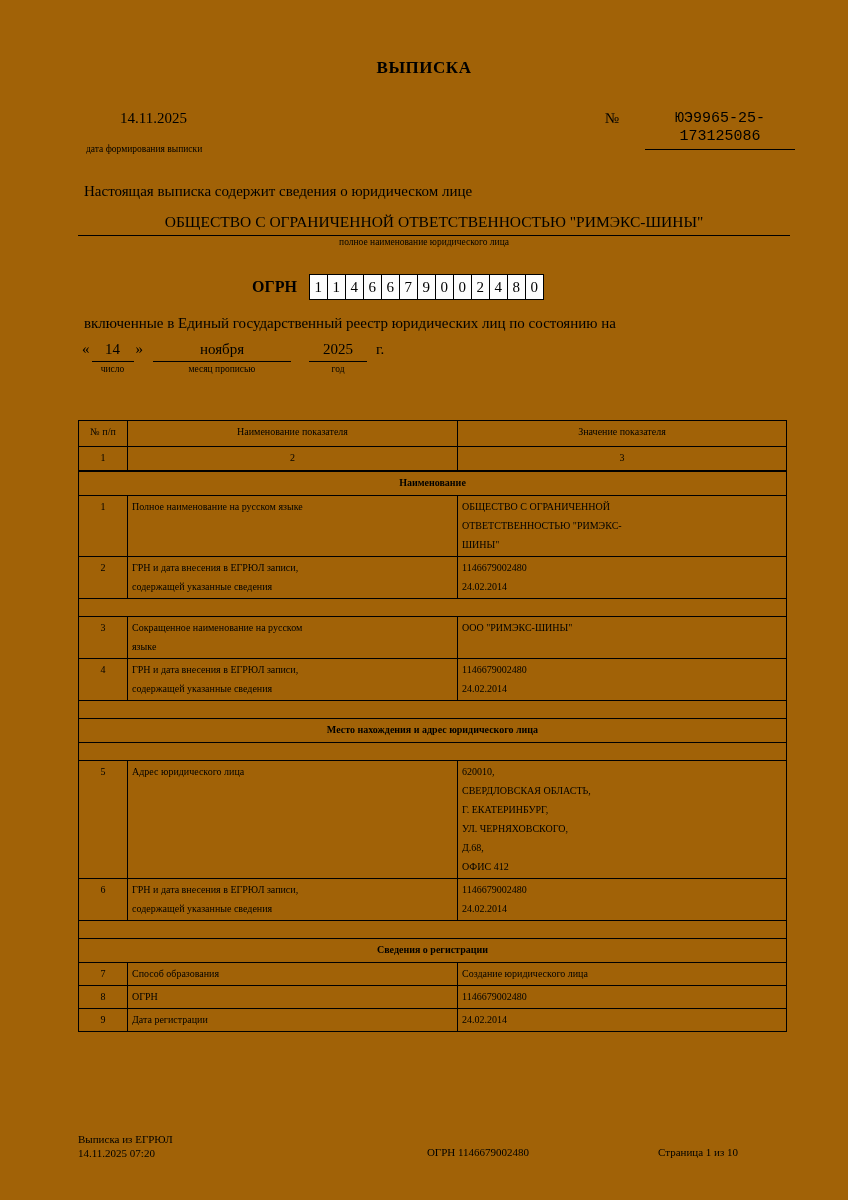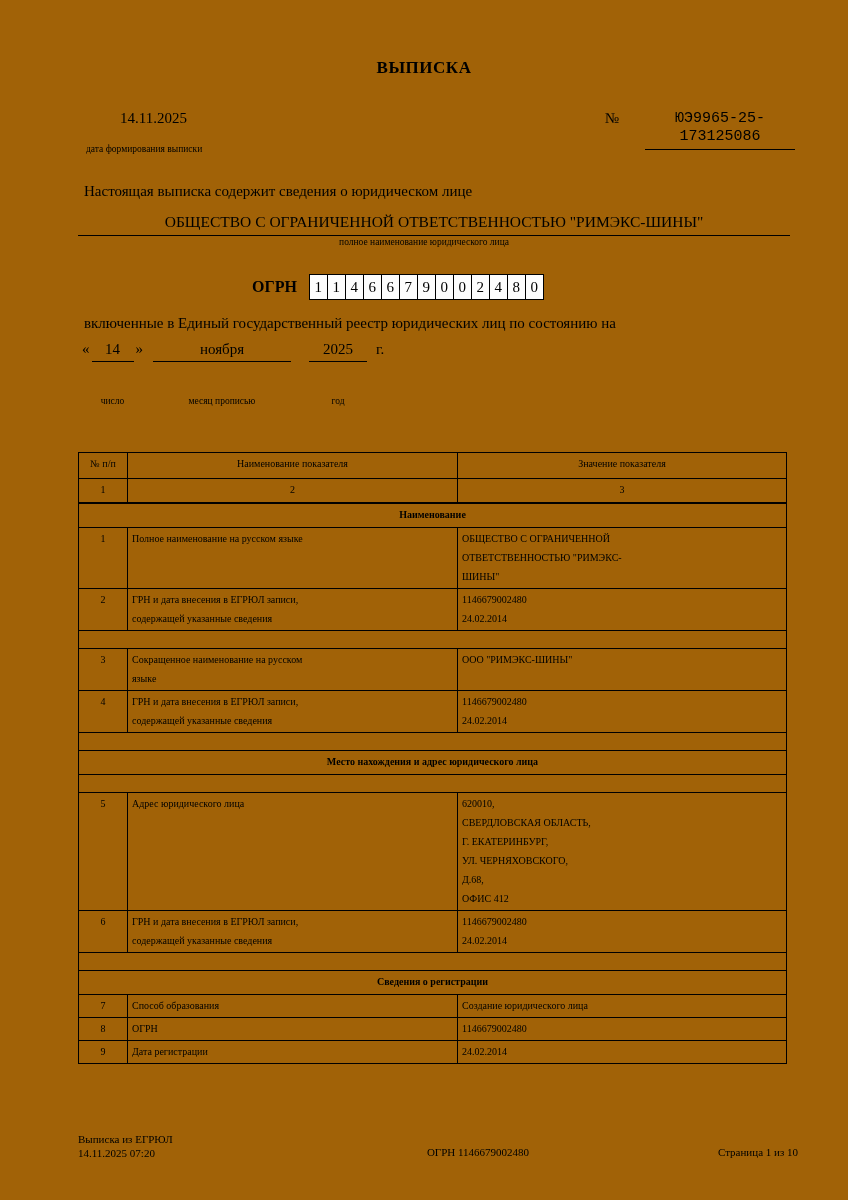--- a/index.html
+++ b/index.html
@@ -81,21 +81,21 @@
     background: #fdfdfd;
   }
   .included-text { margin: 15px 0 0 84px; font-size: 15px; }
   .date-words {
     margin: 9px 0 0 80px;
     display: flex;
     align-items: flex-start;
     font-size: 15px;
   }
   .dw-quote { padding: 0 2px; }
-  .dw-field { display: flex; flex-direction: column; align-items: center; gap: 32px; }
+  .dw-field { display: flex; flex-direction: column; align-items: center; }
   .dw-value {
     width: 100%;
     box-sizing: border-box;
     text-align: center;
     padding-bottom: 3px;
     border-bottom: 1px solid #000;
   }
   .dw-caption { margin-top: 2px; font-size: 9.5px; }
   .dw-day { width: 42px; }
   .dw-month { width: 138px; margin-left: 8px; }
@@ -129,21 +129,21 @@
     right: 50px;
     top: 1132px;
     display: flex;
     justify-content: space-between;
     align-items: flex-start;
     font-size: 11px;
     line-height: 14px;
   }
   .footer-left { width: 220px; }
   .footer-center { text-align: center; flex: 1; padding-top: 13px; }
-  .footer-right { width: 140px; text-align: right; padding-top: 13px; }
+  .footer-right { width: 140px; text-align: left; padding-top: 13px; }
 </style>
 </head>
 <body>
 
 <div class="page">
 
   <div class="doc-title">ВЫПИСКА</div>
 
   <div class="meta-row">
     <div class="date-block">

